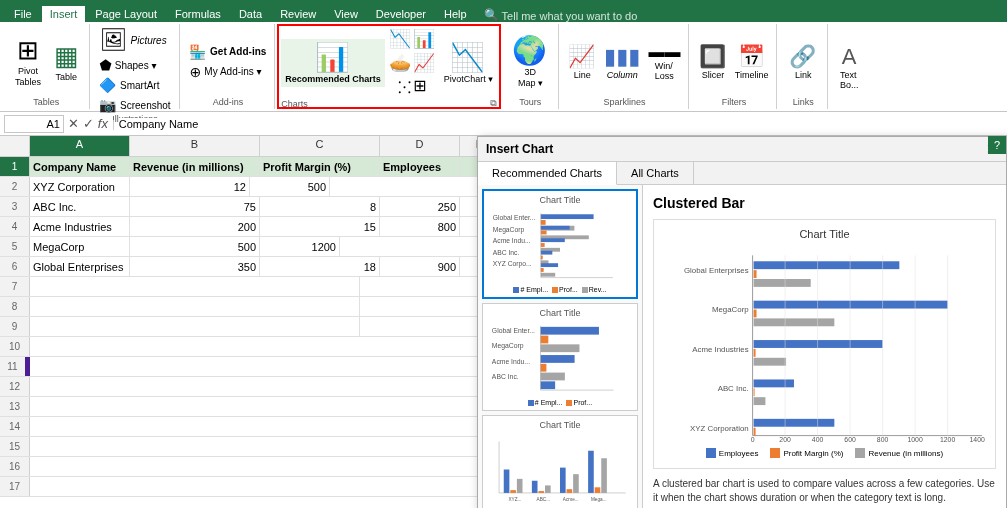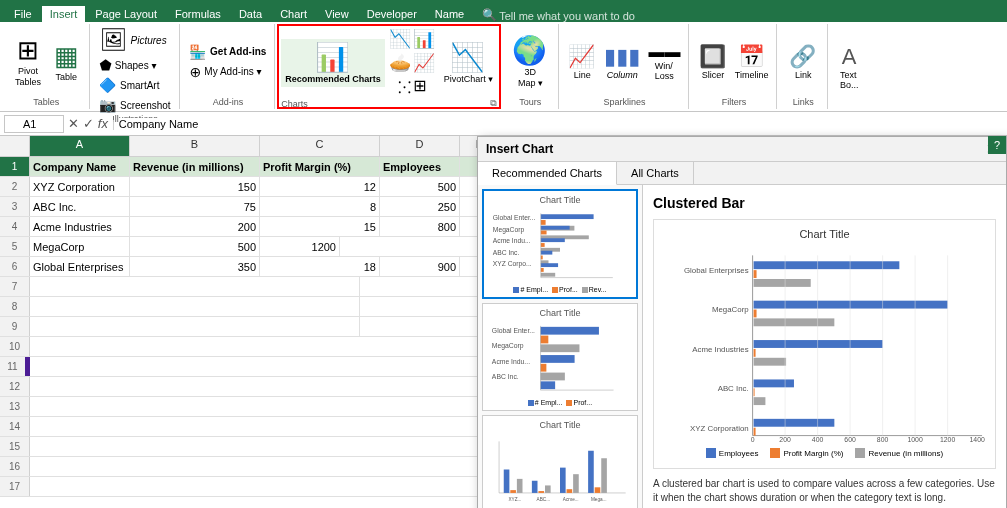--- a/index.html
+++ b/index.html
@@ -7,24 +7,24 @@
   </style>
 </head>
 <body>
 
 <div style="background:#217346; height:22px; display:flex; align-items:flex-end; padding:0 6px; gap:2px;">
   <span style="color:white;font-size:11px;padding:2px 8px;cursor:pointer;">File</span>
   <span style="color:#217346;font-size:11px;padding:2px 8px;cursor:pointer;background:white;">Insert</span>
   <span style="color:white;font-size:11px;padding:2px 8px;cursor:pointer;">Page Layout</span>
   <span style="color:white;font-size:11px;padding:2px 8px;cursor:pointer;">Formulas</span>
   <span style="color:white;font-size:11px;padding:2px 8px;cursor:pointer;">Data</span>
-  <span style="color:white;font-size:11px;padding:2px 8px;cursor:pointer;">Chart</span>
+  <span style="color:white;font-size:11px;padding:2px 8px;cursor:pointer;">Review</span>
   <span style="color:white;font-size:11px;padding:2px 8px;cursor:pointer;">View</span>
   <span style="color:white;font-size:11px;padding:2px 8px;cursor:pointer;">Developer</span>
-  <span style="color:white;font-size:11px;padding:2px 8px;cursor:pointer;">Name</span>
+  <span style="color:white;font-size:11px;padding:2px 8px;cursor:pointer;">Help</span>
   <span style="color:white;font-size:12px;margin-left:8px;">🔍</span>
   <span style="color:white;font-size:11px;opacity:0.8;">Tell me what you want to do</span>
 </div>
 
 <div style="background:white;border-bottom:1px solid #c6c6c6;display:flex;align-items:stretch;padding:2px 4px;height:90px;gap:2px;">
 
   <div style="display:flex;flex-direction:column;align-items:center;border-right:1px solid #d0d0d0;padding:2px 6px;min-width:80px;">
     <div style="display:flex;gap:4px;flex:1;align-items:center;">
       <div style="display:flex;flex-direction:column;align-items:center;cursor:pointer;padding:2px 4px;min-width:36px;">
         <span style="font-size:26px;">⊞</span>
@@ -166,21 +166,21 @@
       <div style="display:flex;flex-direction:column;align-items:center;cursor:pointer;padding:2px 4px;">
         <span style="font-size:22px;color:#555;">A</span>
         <span style="font-size:9px;">Text<br>Bo...</span>
       </div>
     </div>
     <span style="font-size:9px;color:#555;margin-top:auto;"></span>
   </div>
 </div>
 
 <div style="background:white;border-bottom:1px solid #c6c6c6;display:flex;align-items:center;height:24px;padding:0 4px;gap:4px;">
-  <input value="A1" style="width: 60px; border: 1px solid rgb(198, 198, 198); height: 18px; font-size: 11px; padding: 0px 18px;">
+  <input value="A1" style="width: 60px; border: 1px solid rgb(198, 198, 198); height: 18px; font-size: 11px; padding: 0px 3px; text-align: right;">
   <span style="color:#555;font-size:13px;cursor:pointer;">✕</span>
   <span style="color:#555;font-size:13px;cursor:pointer;">✓</span>
   <span style="color:#555;font-size:13px;cursor:pointer;font-style:italic;">fx</span>
   <span style="color:#ccc;">|</span>
   <input value="Company Name" style="flex: 1 1 0%; border: none; outline: none; font-size: 11px;">
 </div>
 
 <div style="display:flex;height:372px;position:relative;">
 
   <div style="flex:1;overflow:hidden;background:white;">
@@ -198,21 +198,20 @@
       <div style="width:30px;min-width:30px;border-right:1px solid #d0d0d0;text-align:center;font-size:10px;color:white;background:#217346;line-height:20px;">1</div>
       <div style="width:100px;border-right:1px solid #e0e0e0;font-size:11px;padding:0 3px;line-height:20px;overflow:hidden;white-space:nowrap;font-weight:bold;">Company Name</div>
       <div style="width:130px;border-right:1px solid #e0e0e0;font-size:11px;padding:0 3px;line-height:20px;overflow:hidden;white-space:nowrap;font-weight:bold;">Revenue (in millions)</div>
       <div style="width:120px;border-right:1px solid #e0e0e0;font-size:11px;padding:0 3px;line-height:20px;overflow:hidden;white-space:nowrap;font-weight:bold;">Profit Margin (%)</div>
       <div style="width:80px;border-right:1px solid #e0e0e0;font-size:11px;padding:0 3px;line-height:20px;overflow:hidden;white-space:nowrap;font-weight:bold;">Employees</div>
     </div>
 
     <div style="display:flex;border-bottom:1px solid #e0e0e0;height:20px;">
       <div style="width:30px;min-width:30px;border-right:1px solid #d0d0d0;text-align:center;font-size:10px;color:#666;background:#f2f2f2;line-height:20px;">2</div>
       <div style="width:100px;border-right:1px solid #e0e0e0;font-size:11px;padding:0 3px;line-height:20px;">XYZ Corporation</div>
-      <div style="width:130px;border-right:1px solid #e0e0e0;font-size:11px;padding:0 3px;line-height:20px;text-align:right;">150</div>
       <div style="width:120px;border-right:1px solid #e0e0e0;font-size:11px;padding:0 3px;line-height:20px;text-align:right;">12</div>
       <div style="width:80px;border-right:1px solid #e0e0e0;font-size:11px;padding:0 3px;line-height:20px;text-align:right;">500</div>
     </div>
     <div style="display:flex;border-bottom:1px solid #e0e0e0;height:20px;">
       <div style="width:30px;min-width:30px;border-right:1px solid #d0d0d0;text-align:center;font-size:10px;color:#666;background:#f2f2f2;line-height:20px;">3</div>
       <div style="width:100px;border-right:1px solid #e0e0e0;font-size:11px;padding:0 3px;line-height:20px;">ABC Inc.</div>
       <div style="width:130px;border-right:1px solid #e0e0e0;font-size:11px;padding:0 3px;line-height:20px;text-align:right;">75</div>
       <div style="width:120px;border-right:1px solid #e0e0e0;font-size:11px;padding:0 3px;line-height:20px;text-align:right;">8</div>
       <div style="width:80px;border-right:1px solid #e0e0e0;font-size:11px;padding:0 3px;line-height:20px;text-align:right;">250</div>
     </div>

